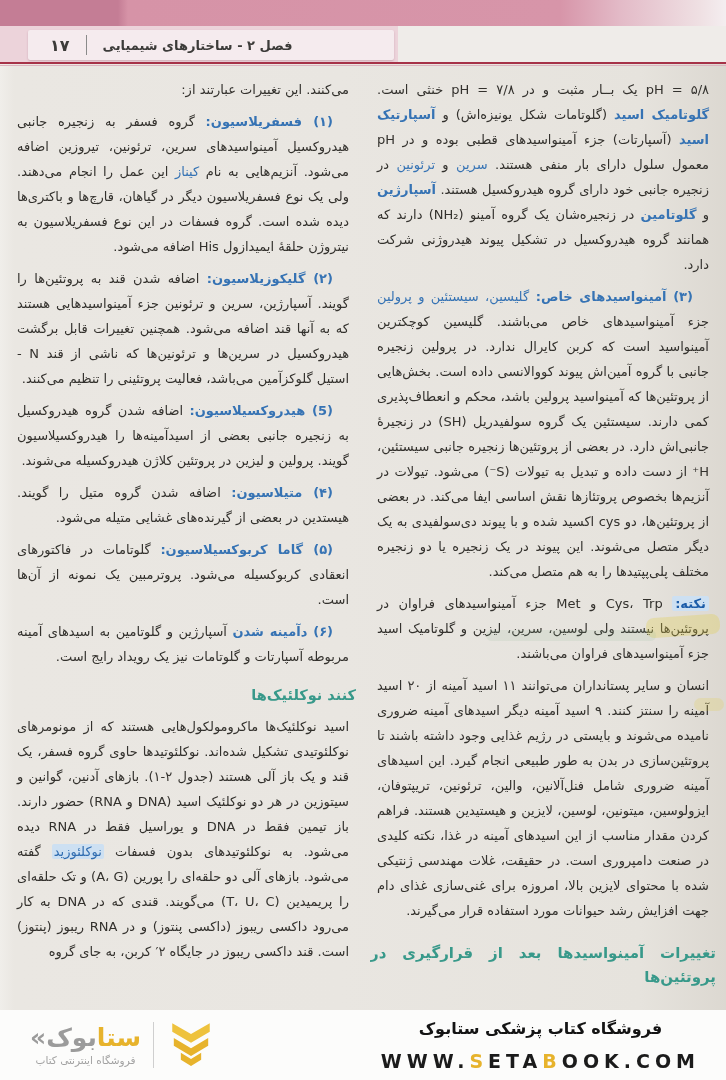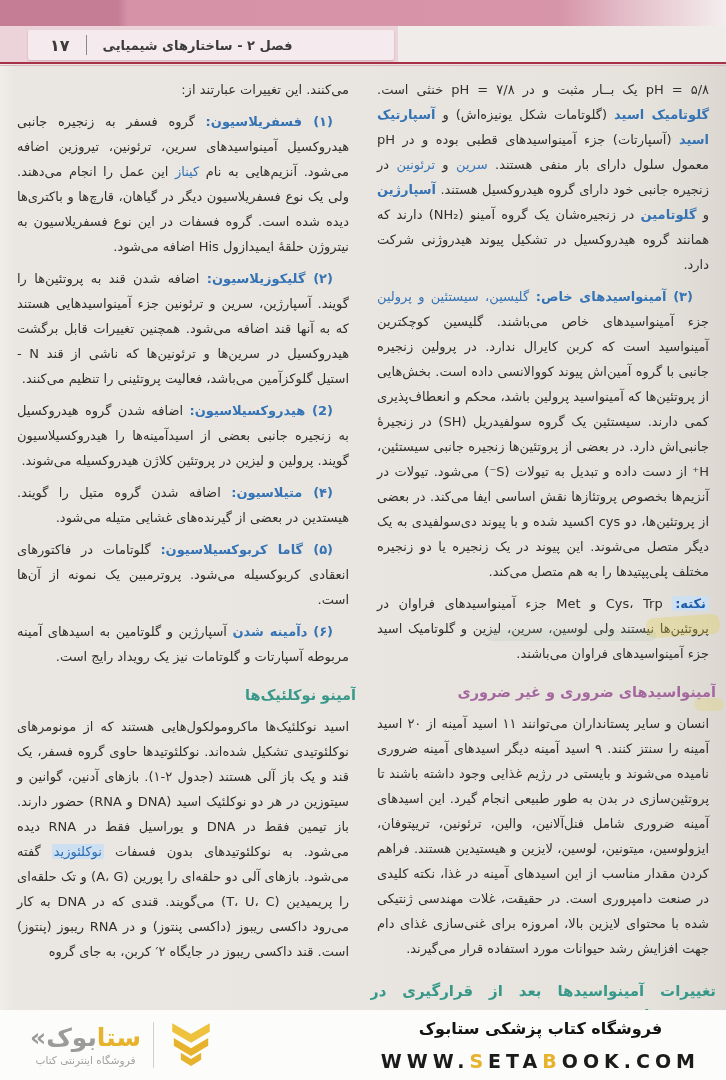--- a/index.html
+++ b/index.html
@@ -69,33 +69,32 @@
     <span class="chapter">فصل ۲ - ساختارهای شیمیایی</span>
   </div>
   <div class="rule-dark"></div>
   <div class="rule-light"></div>
 
   <div class="content" dir="rtl">
     <div class="col">
       <p><span class="run-plain">pH = ۵/۸ یک بــار مثبت و در pH = ۷/۸ خنثی است. </span><span class="run-kwb">گلوتامیک اسید</span><span class="run-plain"> (گلوتامات شکل یونیزه‌اش) و </span><span class="run-kwb">آسپارتیک اسید</span><span class="run-plain"> (آسپارتات) جزء آمینواسیدهای قطبی بوده و در pH معمول سلول دارای بار منفی هستند. </span><span class="run-kw">سرین</span><span class="run-plain"> و </span><span class="run-kw">ترئونین</span><span class="run-plain"> در زنجیره جانبی خود دارای گروه هیدروکسیل هستند. </span><span class="run-kwb">آسپارژین</span><span class="run-plain"> و </span><span class="run-kwb">گلوتامین</span><span class="run-plain"> در زنجیره‌شان یک گروه آمینو (NH₂) دارند که همانند گروه هیدروکسیل در تشکیل پیوند هیدروژنی شرکت دارد.</span></p>
       <p class="indent"><span class="run-kwb">(۳) آمینواسیدهای خاص: </span><span class="run-kw">گلیسین، سیستئین و پرولین</span><span class="run-plain"> جزء آمینواسیدهای خاص می‌باشند. گلیسین کوچکترین آمینواسید است که کربن کایرال ندارد. در پرولین زنجیره جانبی با گروه آمین‌اش پیوند کووالانسی داده است. بخش‌هایی از پروتئین‌ها که آمینواسید پرولین باشد، محکم و انعطاف‌پذیری کمی دارند. سیستئین یک گروه سولفیدریل (SH) در زنجیرهٔ جانبی‌اش دارد. در بعضی از پروتئین‌ها زنجیره جانبی سیستئین، H⁺ از دست داده و تبدیل به تیولات (S⁻) می‌شود. تیولات در آنزیم‌ها بخصوص پروتئازها نقش اساسی ایفا می‌کند. در بعضی از پروتئین‌ها، دو cys اکسید شده و با پیوند دی‌سولفیدی به یک دیگر متصل می‌شوند. این پیوند در یک زنجیره یا دو زنجیره مختلف پلی‌پپتیدها را به هم متصل می‌کند.</span></p>
       <p><span class="run-note">نکته:</span><span class="run-plain"> Cys، Trp و Met جزء آمینواسیدهای فراوان در پروتئین‌ها نیستند ولی لوسین، سرین، لیزین و گلوتامیک اسید جزء آمینواسیدهای فراوان می‌باشند.</span></p>
-      <h3 class="h-purple">آمینواسیدهای ضروری و غیر ضروری</h3>
       <p><span class="run-plain">انسان و سایر پستانداران می‌توانند ۱۱ اسید آمینه از ۲۰ اسید آمینه را سنتز کنند. ۹ اسید آمینه دیگر اسیدهای آمینه ضروری نامیده می‌شوند و بایستی در رژیم غذایی وجود داشته باشند تا پروتئین‌سازی در بدن به طور طبیعی انجام گیرد. این اسیدهای آمینه ضروری شامل فنل‌آلانین، والین، ترئونین، تریپتوفان، ایزولوسین، میتونین، لوسین، لایزین و هیستیدین هستند. فراهم کردن مقدار مناسب از این اسیدهای آمینه در غذا، نکته کلیدی در صنعت دامپروری است. در حقیقت، غلات مهندسی ژنتیکی شده با محتوای لایزین بالا، امروزه برای غنی‌سازی غذای دام جهت افزایش رشد حیوانات مورد استفاده قرار می‌گیرند.</span></p>
       <h3 class="h-teal h-stretch">تغییرات آمینواسیدها بعد از قرارگیری در پروتئین‌ها</h3>
     </div>
     <div class="col">
       <p><span class="run-plain">می‌کنند. این تغییرات عبارتند از:</span></p>
       <p class="indent"><span class="run-kwb">(۱) فسفریلاسیون:</span><span class="run-plain"> گروه فسفر به زنجیره جانبی هیدروکسیل آمینواسیدهای سرین، ترئونین، تیروزین اضافه می‌شود. آنزیم‌هایی به نام </span><span class="run-kw">کیناز</span><span class="run-plain"> این عمل را انجام می‌دهند. ولی یک نوع فسفریلاسیون دیگر در گیاهان، قارچ‌ها و باکتری‌ها دیده شده است. گروه فسفات در این نوع فسفریلاسیون به نیتروژن حلقهٔ ایمیدازول His اضافه می‌شود.</span></p>
       <p class="indent"><span class="run-kwb">(۲) گلیکوزیلاسیون:</span><span class="run-plain"> اضافه شدن قند به پروتئین‌ها را گویند. آسپارژین، سرین و ترئونین جزء آمینواسیدهایی هستند که به آنها قند اضافه می‌شود. همچنین تغییرات قابل برگشت هیدروکسیل در سرین‌ها و ترئونین‌ها که ناشی از قند N - استیل گلوکزآمین می‌باشد، فعالیت پروتئینی را تنظیم می‌کنند.</span></p>
-      <p class="indent"><span class="run-kwb">(2) هیدروکسیلاسیون:</span><span class="run-plain"> اضافه شدن گروه هیدروکسیل به زنجیره جانبی بعضی از اسیدآمینه‌ها را هیدروکسیلاسیون گویند. پرولین و لیزین در پروتئین کلاژن هیدروکسیله می‌شوند.</span></p>
+      <p class="indent"><span class="run-kwb">(5) هیدروکسیلاسیون:</span><span class="run-plain"> اضافه شدن گروه هیدروکسیل به زنجیره جانبی بعضی از اسیدآمینه‌ها را هیدروکسیلاسیون گویند. پرولین و لیزین در پروتئین کلاژن هیدروکسیله می‌شوند.</span></p>
       <p class="indent"><span class="run-kwb">(۴) متیلاسیون:</span><span class="run-plain"> اضافه شدن گروه متیل را گویند. هیستدین در بعضی از گیرنده‌های غشایی متیله می‌شود.</span></p>
       <p class="indent"><span class="run-kwb">(۵) گاما کربوکسیلاسیون:</span><span class="run-plain"> گلوتامات در فاکتورهای انعقادی کربوکسیله می‌شود. پروترمبین یک نمونه از آن‌ها است.</span></p>
       <p class="indent"><span class="run-kwb">(۶) دآمینه شدن</span><span class="run-plain"> آسپارژین و گلوتامین به اسیدهای آمینه مربوطه آسپارتات و گلوتامات نیز یک رویداد رایج است.</span></p>
-      <h3 class="h-teal">آمینو نوکلئیک‌ها</h3>
+      <h3 class="h-teal">کنند نوکلئیک‌ها</h3>
       <p><span class="run-plain">اسید نوکلئیک‌ها ماکرومولکول‌هایی هستند که از مونومرهای نوکلئوتیدی تشکیل شده‌اند. نوکلئوتیدها حاوی گروه فسفر، یک قند و یک باز آلی هستند (جدول ۲-۱). بازهای آدنین، گوانین و سیتوزین در هر دو نوکلئیک اسید (DNA و RNA) حضور دارند. باز تیمین فقط در DNA و یوراسیل فقط در RNA دیده می‌شود. به نوکلئوتیدهای بدون فسفات </span><span class="run-hl">نوکلئوزید</span><span class="run-plain"> گفته می‌شود. بازهای آلی دو حلقه‌ای را پورین (A، G) و تک حلقه‌ای را پریمیدین (T، U، C) می‌گویند. قندی که در DNA به کار می‌رود داکسی ریبوز (داکسی پنتوز) و در RNA ریبوز (پنتوز) است. قند داکسی ریبوز در جایگاه ۲′ کربن، به جای گروه</span></p>
     </div>
   </div>
 
   <div class="artifact a1"></div>
   <div class="artifact a2"></div>
   <div class="artifact a3"></div>
 
   <div class="footer">
     <div class="logo">

